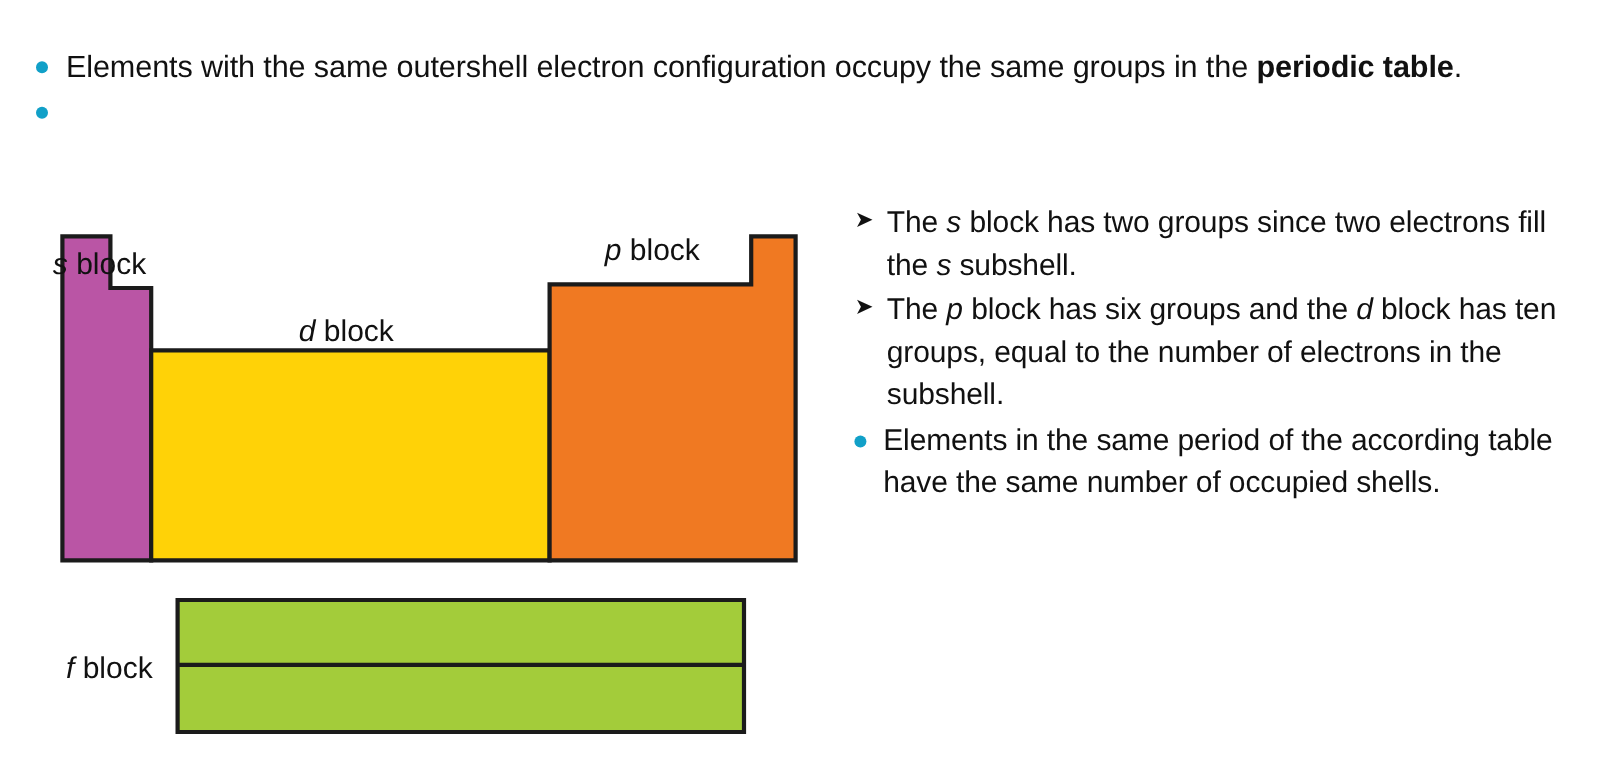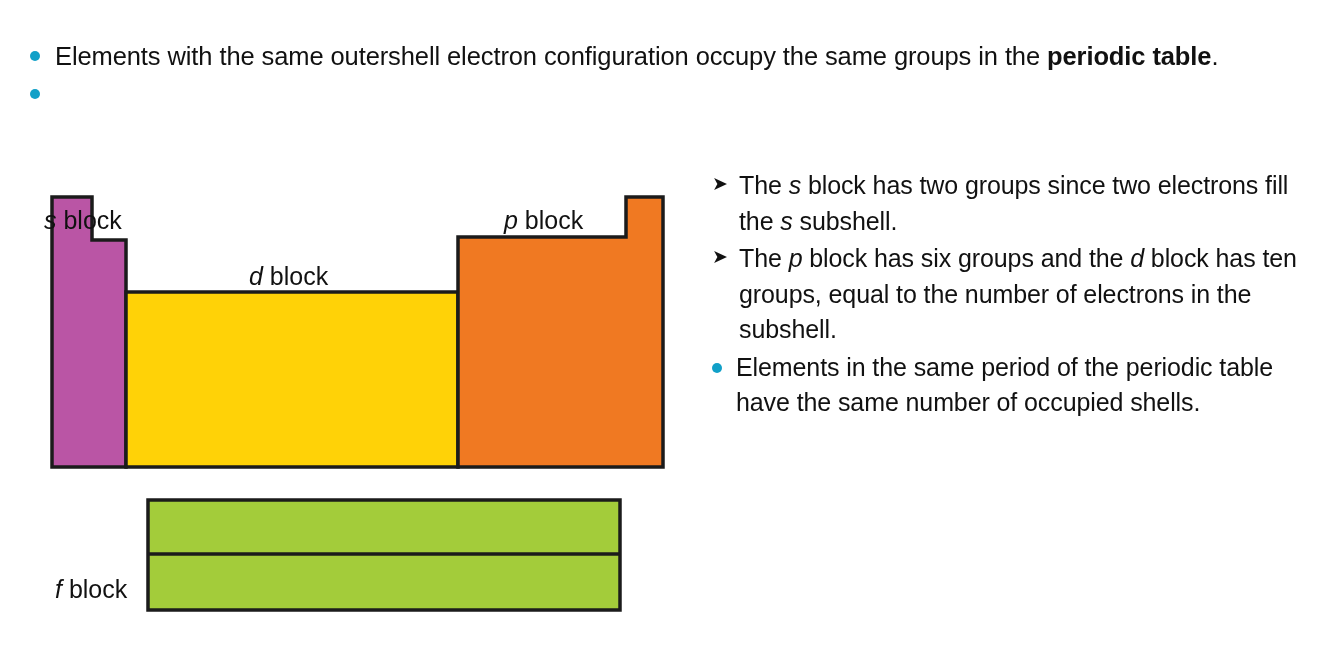--- a/index.html
+++ b/index.html
@@ -82,22 +82,22 @@
   .blk-label {
     position: absolute;
     font-size: 25px;
     line-height: 28px;
     color: #111111;
     white-space: nowrap;
   }
   .blk-label i { font-style: italic; }
   #label-s { left: 44px; top: 8px; margin-top: 38px; }
   #label-d { left: 249px; top: 102px; }
-  #label-p { left: 504px; top: 46px; }
-  #label-f { left: 55px; top: 383px; margin-top: 32px; }
+  #label-p { left: 504px; top: 35px; }
+  #label-f { left: 55px; top: 383px; }
 
   
   .right-list {
     position: absolute;
     left: 712px;
     top: 168px;
     width: 600px;
   }
   .right-list .btext { font-size: 25px; line-height: 35.5px; }
   .sub-row { margin-bottom: 2px; }
@@ -150,19 +150,19 @@
       <span class="btext">The <i>s</i> block has two groups since two electrons fill the <i>s</i> subshell.</span>
     </div>
 
     <div class="bullet-row sub-row">
       <span class="arrow">➤</span>
       <span class="btext">The <i>p</i> block has six groups and the <i>d</i> block has ten groups, equal to the number of electrons in the subshell.</span>
     </div>
 
     <div class="bullet-row main-row">
       <span class="dot"></span>
-      <span class="btext">Elements in the same period of the periodic table have the same number of occupied shells.</span>
+      <span class="btext">Elements in the same period of the according table have the same number of occupied shells.</span>
     </div>
 
 
   </div>
 
 </div>
 
 </body></html>

